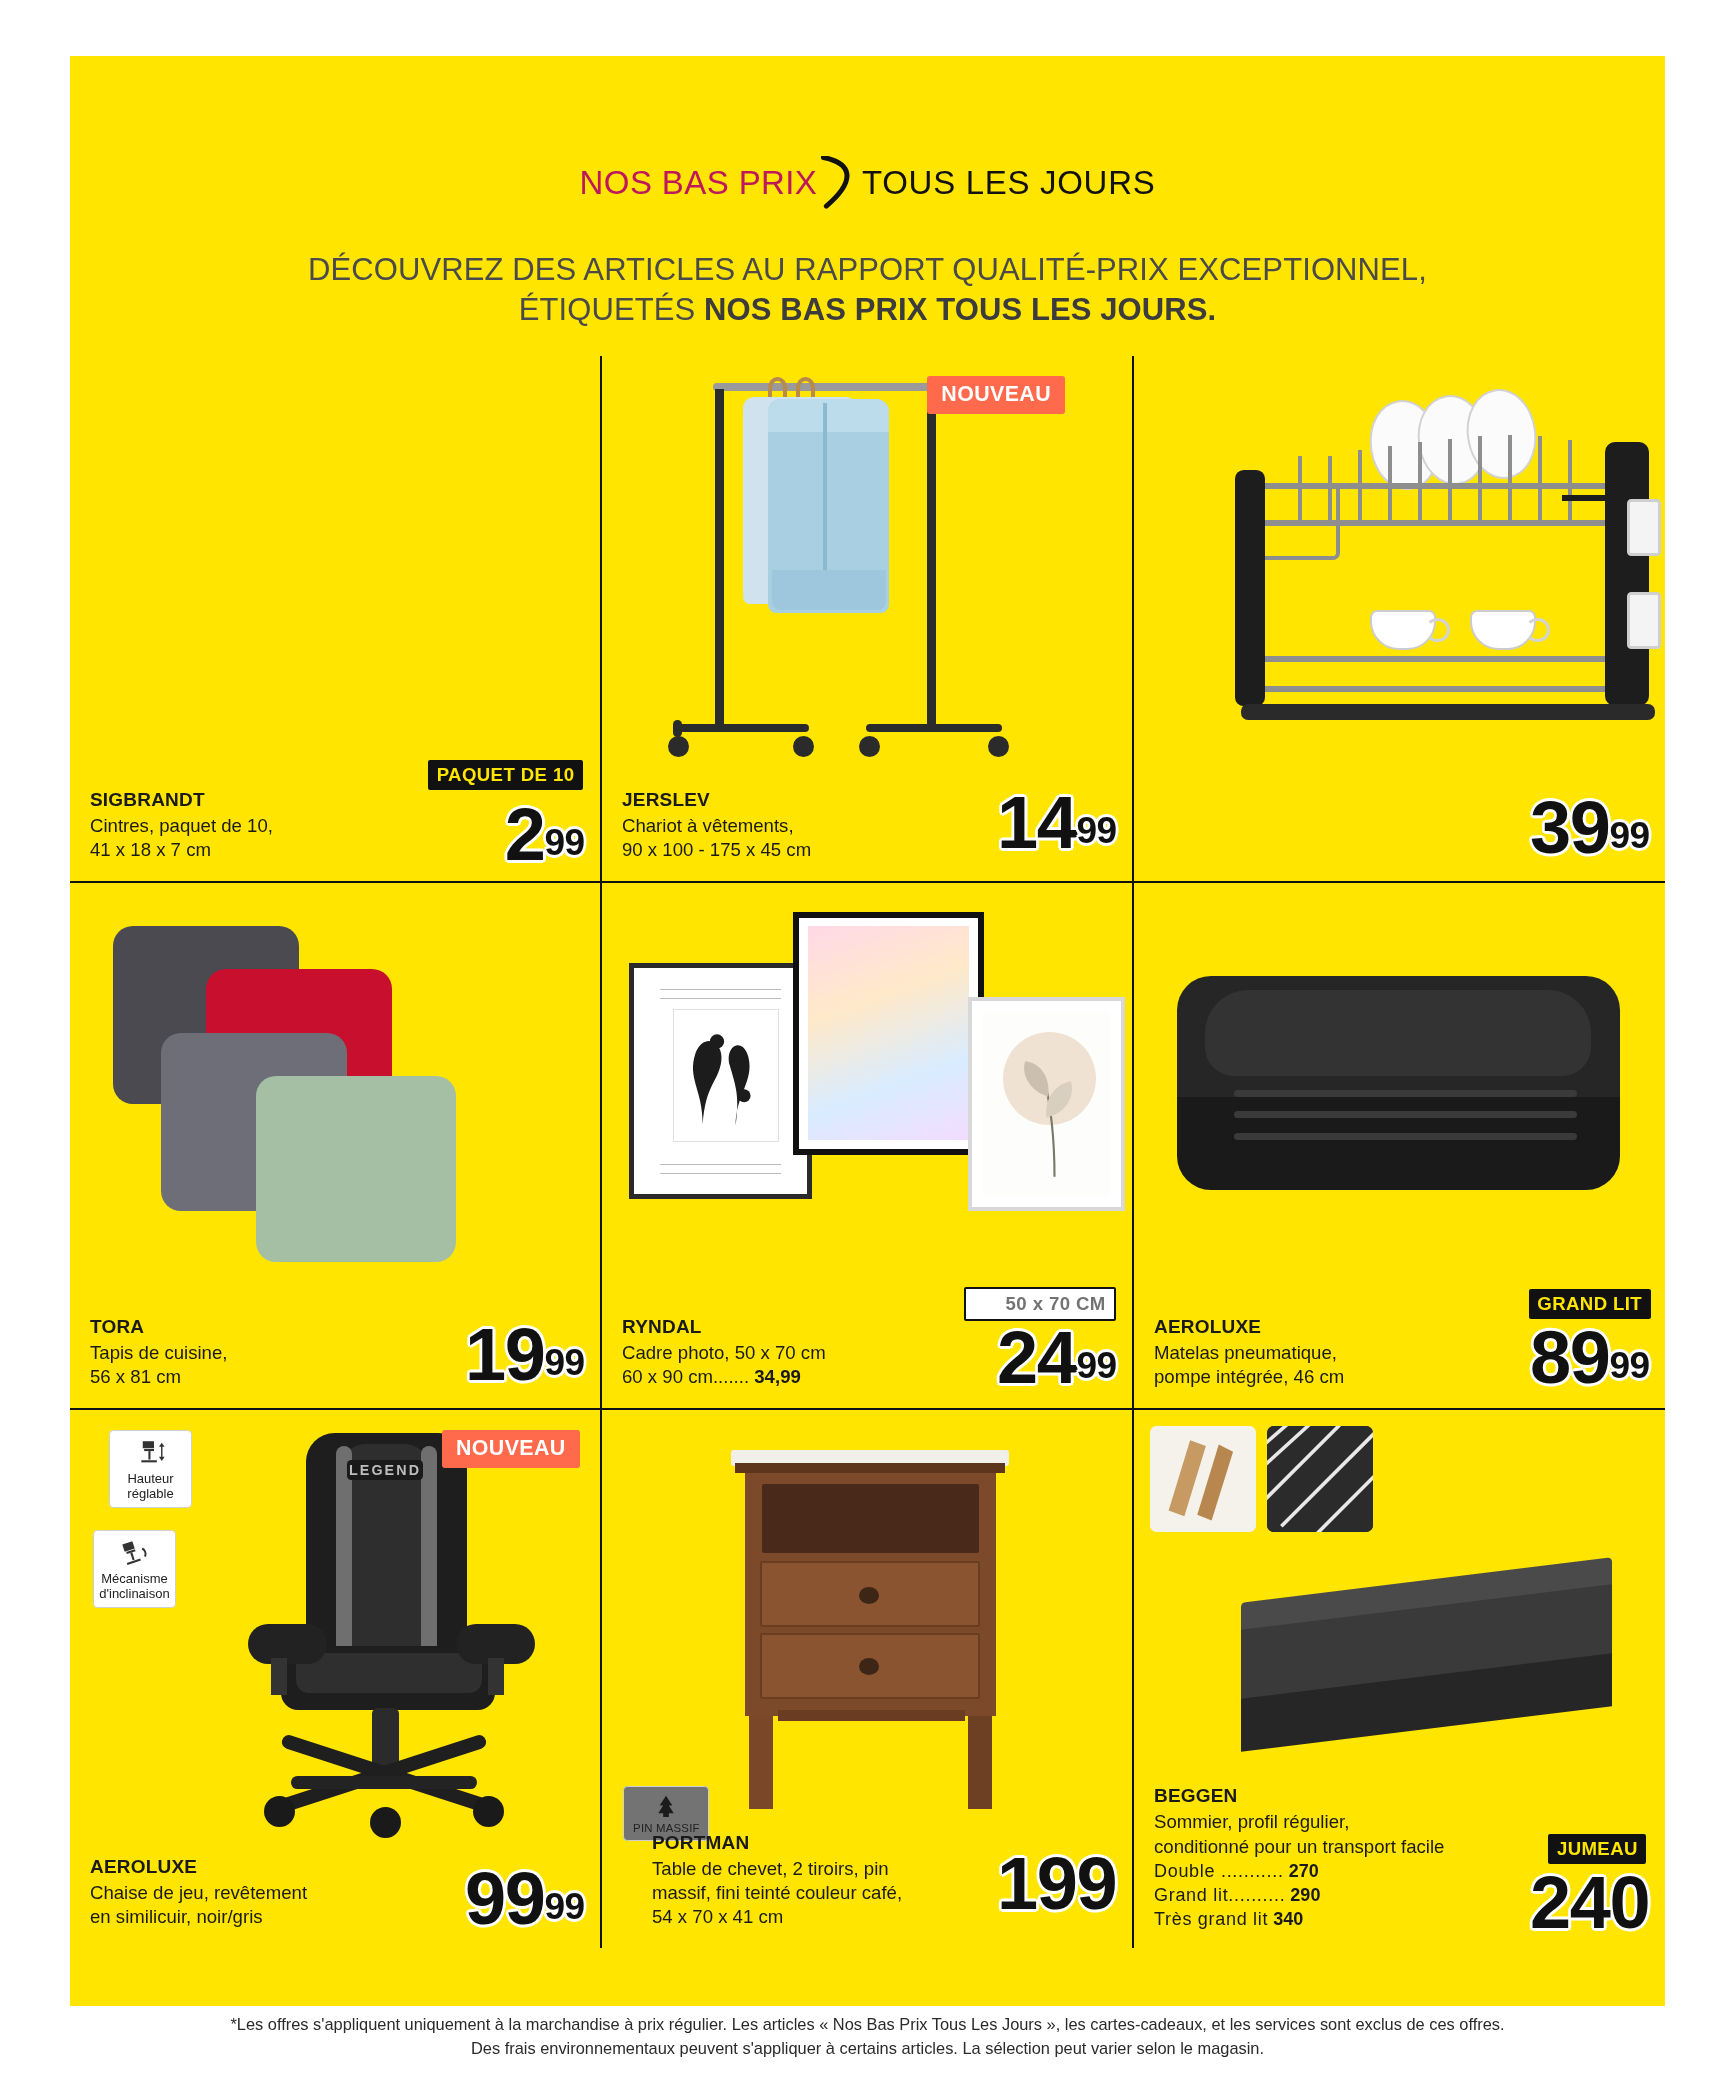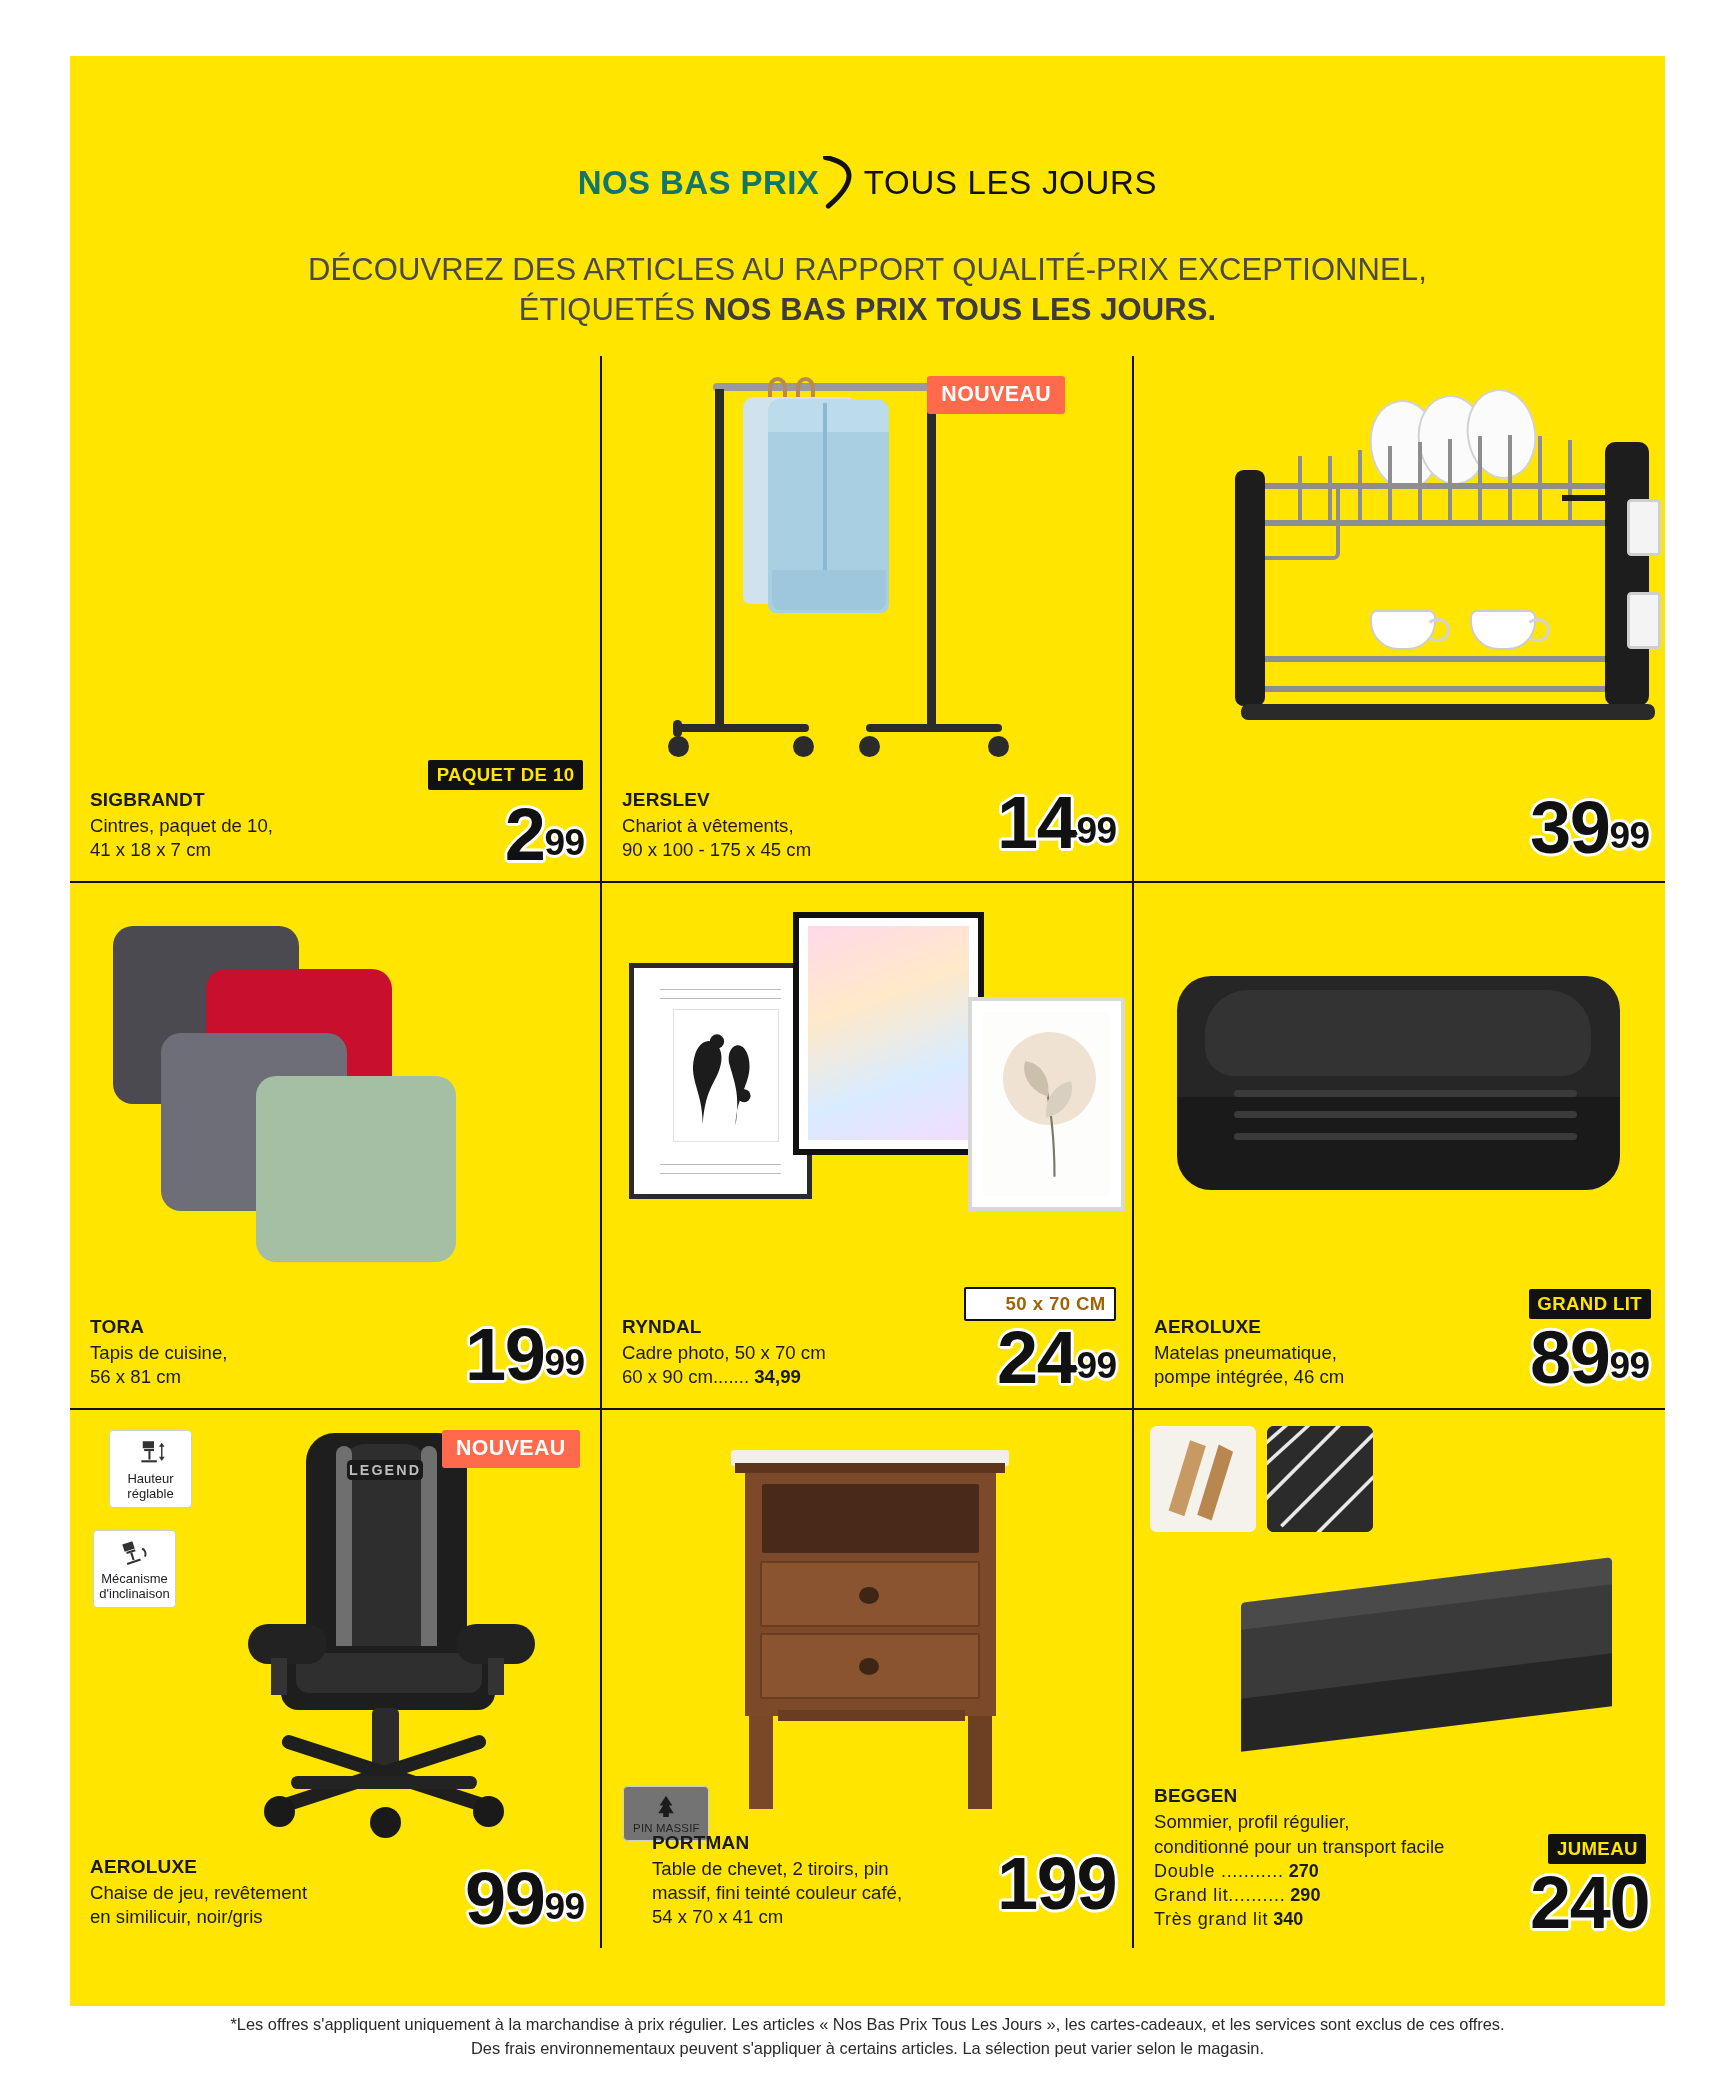--- a/index.html
+++ b/index.html
@@ -33,24 +33,24 @@
     height: 300px;
   }
   .logo-row {
     position: absolute;
     left: 0; top: 100px;
     width: 100%;
     text-align: center;
     white-space: nowrap;
   }
   .logo-bold {
-    font-weight: bold;
+    font-weight: normal;
     font-size: 33px;
     letter-spacing: 0.4px;
-    color: #0f766e;
+    color: #be185d;
     vertical-align: middle;
   }
   .logo-swoosh {
     display: inline-block;
     width: 39px;
     height: 53px;
     position: relative;
     vertical-align: middle;
     margin: 0 4.3px 0 1.4px;
   }
@@ -145,21 +145,21 @@
     color: #ffe500;
     font-weight: bold;
     font-size: 18.6px;
     letter-spacing: 0.4px;
     padding: 3.6px 8.6px 4.3px;
     border-radius: 2.1px;
     white-space: nowrap;
   }
   .badge-top.b-white {
     background: #fff;
-    color: #a16207;
+    color: #737373;
     border: 2.1px solid #111;
     padding-left: 40px;
   }
   .nouveau {
     position: absolute;
     background: #ff6a4d;
     color: #fff;
     font-weight: bold;
     font-size: 21.4px;
     letter-spacing: 0.4px;

